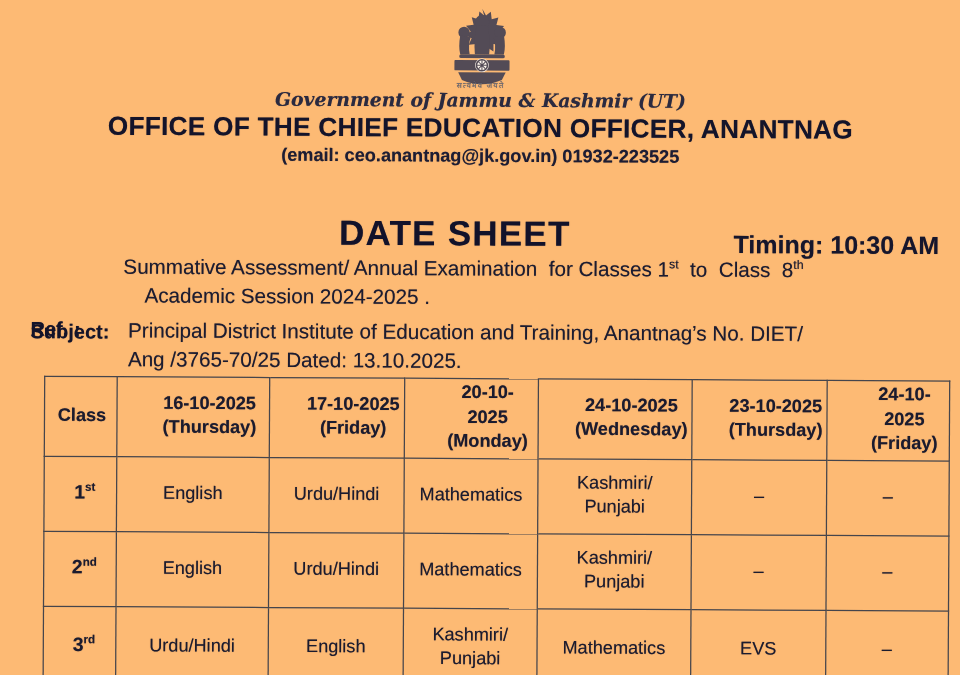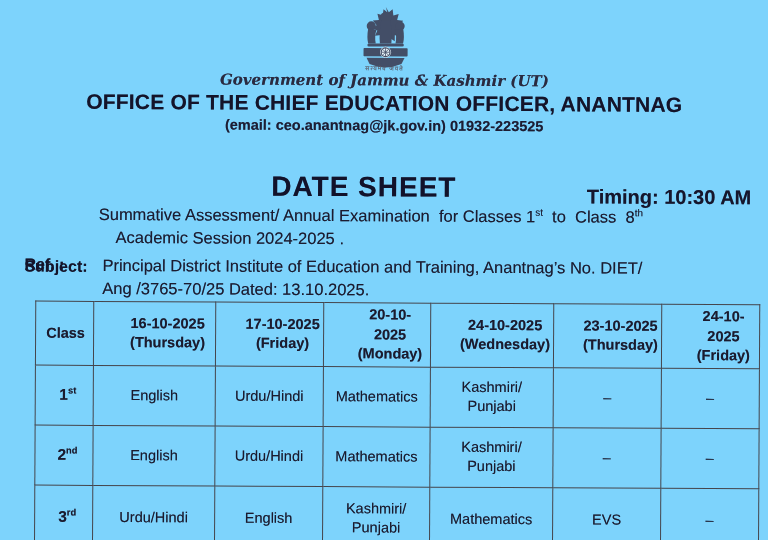--- a/index.html
+++ b/index.html
@@ -1,17 +1,17 @@
 <!DOCTYPE html>
 <html><head>
 <meta charset="utf-8">
 <style>
   html,body{margin:0;padding:0;background:#e8e8e8;}
   #page{
-    position:relative;width:768px;height:540px;background:#7dd3fc;
+    position:relative;width:768px;height:540px;background:#fdba74;
     overflow:hidden;font-family:"Liberation Sans",sans-serif;color:#1b1b2e;
   }
   #tilt{position:absolute;inset:0;transform:rotate(0.3deg);transform-origin:40% 30%;}
   .abs{position:absolute;}
   .ctr{left:0;width:768px;text-align:center;}
   .scan{text-shadow:0 0 0.6px rgba(25,25,50,0.55);}
 
   .motto{top:64px;font-size:6px;color:#6b6b76;letter-spacing:1px;}
   .gov{top:71px;font-family:"DejaVu Serif",serif;font-style:italic;font-weight:700;
        font-size:15px;color:#2a2a40;}

